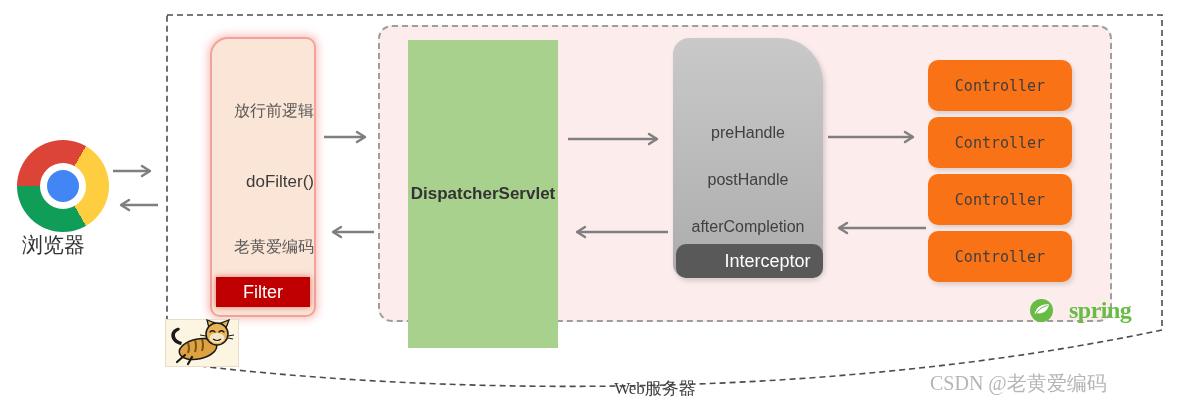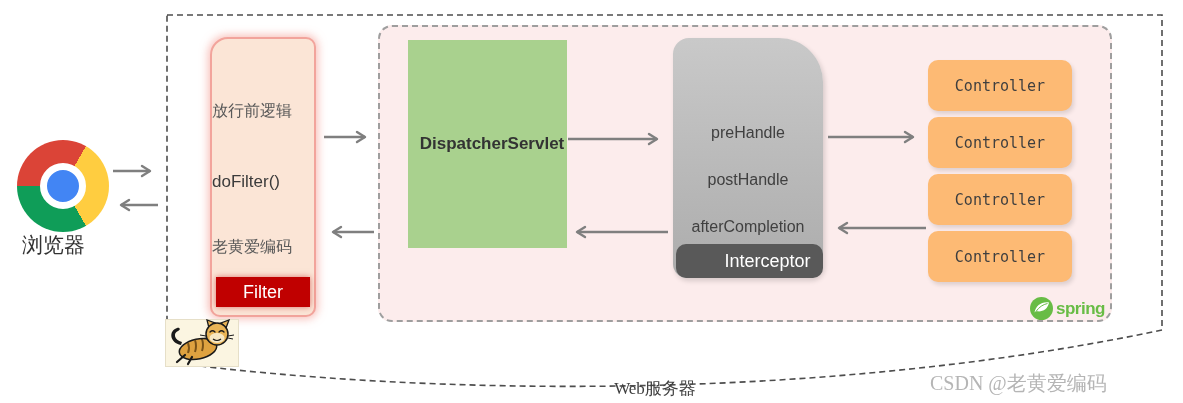--- a/index.html
+++ b/index.html
@@ -18,52 +18,52 @@
     background:conic-gradient(from 270deg,#DB4437 0 120deg,#FFCD40 120deg 240deg,#0F9D58 240deg 360deg);
     display:flex;align-items:center;justify-content:center;z-index:4;}
   .chrome-core{width:32px;height:32px;border-radius:50%;background:#4285F4;border:7px solid #fff;}
   .browser-label{position:absolute;left:22px;top:231px;width:82px;
     font-family:"Liberation Serif","DejaVu Serif",serif;font-size:21px;color:#333;z-index:4;}
 
   
   .filter-box{position:absolute;left:210px;top:37px;width:106px;height:280px;box-sizing:border-box;
     background:#FBE5D6;border:2px solid #F2A49C;border-radius:18px 10px 10px 10px;
     box-shadow:0 0 8px 2px rgba(242,140,130,.55);z-index:4;}
-  .filter-line{position:absolute;left:0;width:100%;text-align:left;line-height:20px;}
+  .filter-line{position:absolute;left:0;width:100%;text-align:right;line-height:20px;}
   .filter-cn{font-family:"Liberation Serif","DejaVu Serif",serif;font-size:16px;color:#595959;}
   .filter-code{font-size:17px;color:#3b3b3b;}
   .filter-badge{position:absolute;left:4px;right:4px;bottom:8px;height:30px;background:#C00000;
     border-radius:0;color:#fff;font-size:18px;text-align:center;line-height:30px;
     box-shadow:0 0 6px rgba(192,0,0,.5);}
 
   
-  .dispatcher{position:absolute;left:408px;top:40px;width:150px;height:208px;background:#A9D18E;
+  .dispatcher{position:absolute;left:408px;top:40px;width:150px;height:308px;background:#A9D18E;
     display:flex;align-items:center;justify-content:center;z-index:2;
-    font-weight:bold;font-size:17px;color:#333;padding-left:9px;}
+    font-weight:bold;font-size:17px;color:#333;}
 
   
   .interceptor{position:absolute;left:673px;top:38px;width:150px;height:240px;
     background:linear-gradient(180deg,#C9C9C9,#ACACAC);
     border-radius:16px 44px 14px 14px;box-shadow:2px 3px 5px rgba(0,0,0,.15);z-index:2;}
   .int-line{position:absolute;left:0;width:100%;text-align:center;line-height:22px;
     font-size:16px;color:#404040;}
   .interceptor-badge{position:absolute;left:3px;right:0;bottom:0;height:34px;background:#595959;
     border-radius:10px;color:#fff;font-size:18px;text-align:center;line-height:34px;padding-left:36px;}
 
   
   .controllers{position:absolute;left:928px;top:60px;width:144px;display:flex;
     flex-direction:column;gap:6px;z-index:2;}
-  .controller{height:51px;background:#fdba74;border-radius:10px;
+  .controller{height:51px;background:#f97316;border-radius:10px;
     display:flex;align-items:center;justify-content:center;
     font-family:"DejaVu Sans Mono","Liberation Mono",monospace;font-size:15px;color:#3f3f3f;
     box-shadow:2px 3px 4px rgba(0,0,0,.12);}
 
   
   .spring-logo{position:absolute;left:1030px;top:297px;display:flex;align-items:center;z-index:4;}
-  .spring-text{font-size:17px;font-weight:bold;color:#68BC45;margin-left:3px;letter-spacing:-.5px;}
+  .spring-text{font-size:24px;font-weight:bold;color:#68BC45;margin-left:16px;letter-spacing:-.5px;font-family:Liberation Serif, serif;}
 
   
   .tomcat{position:absolute;left:165px;top:319px;z-index:4;}
 
   
   .server-label{position:absolute;left:600px;top:377px;width:110px;text-align:center;
     font-family:"Liberation Serif","DejaVu Serif",serif;font-size:17px;color:#404040;z-index:4;}
   .watermark{position:absolute;left:930px;top:370px;width:190px;
     font-family:"Liberation Serif","DejaVu Serif",serif;font-size:20px;color:#B5B5B5;z-index:4;}
 </style>

